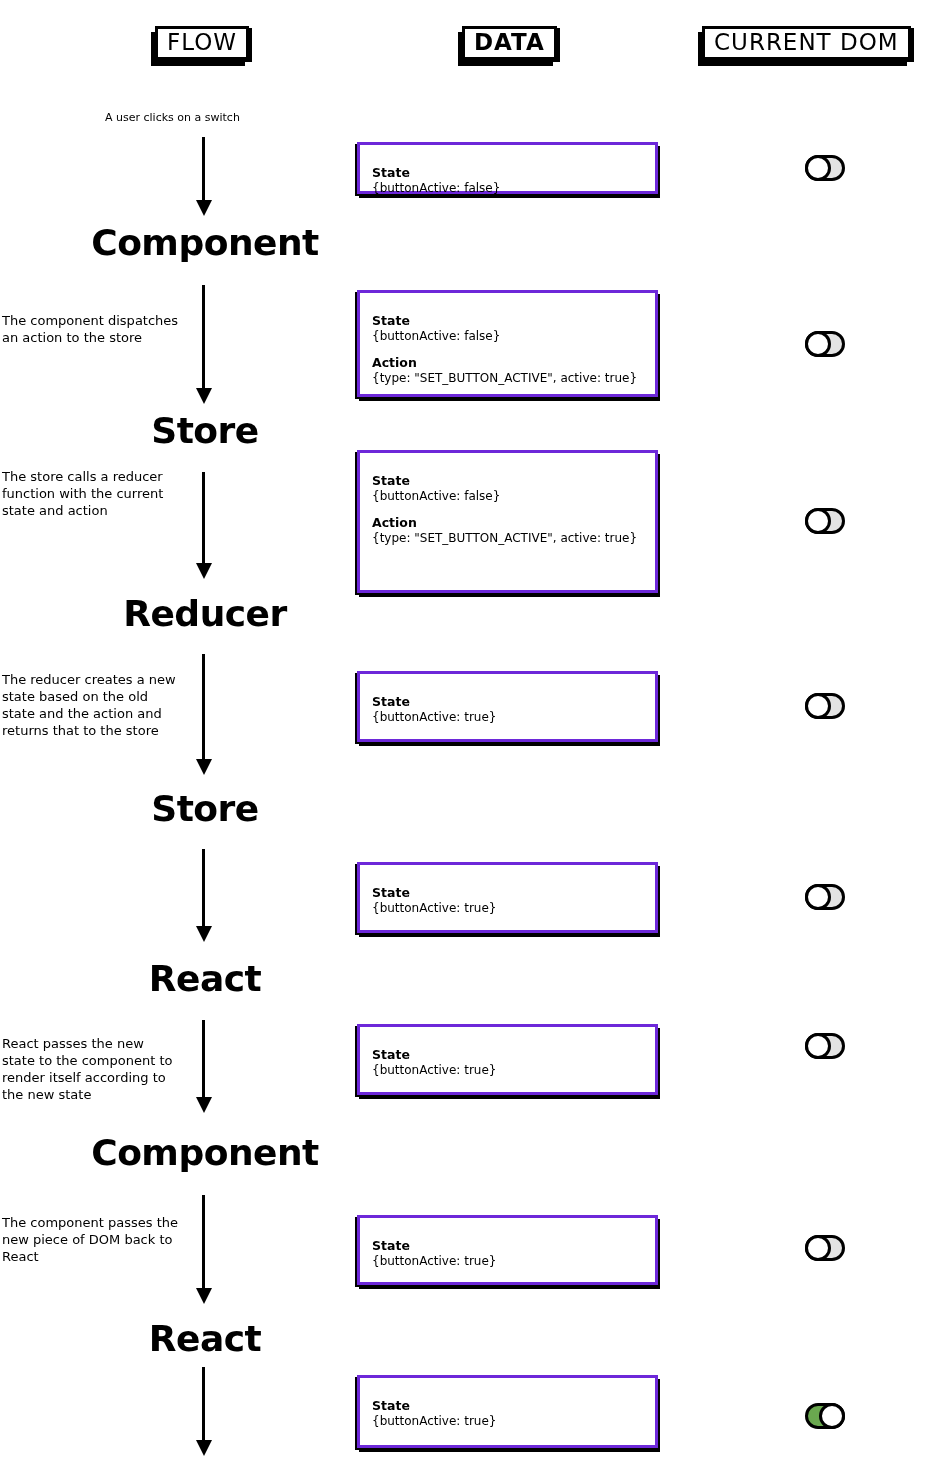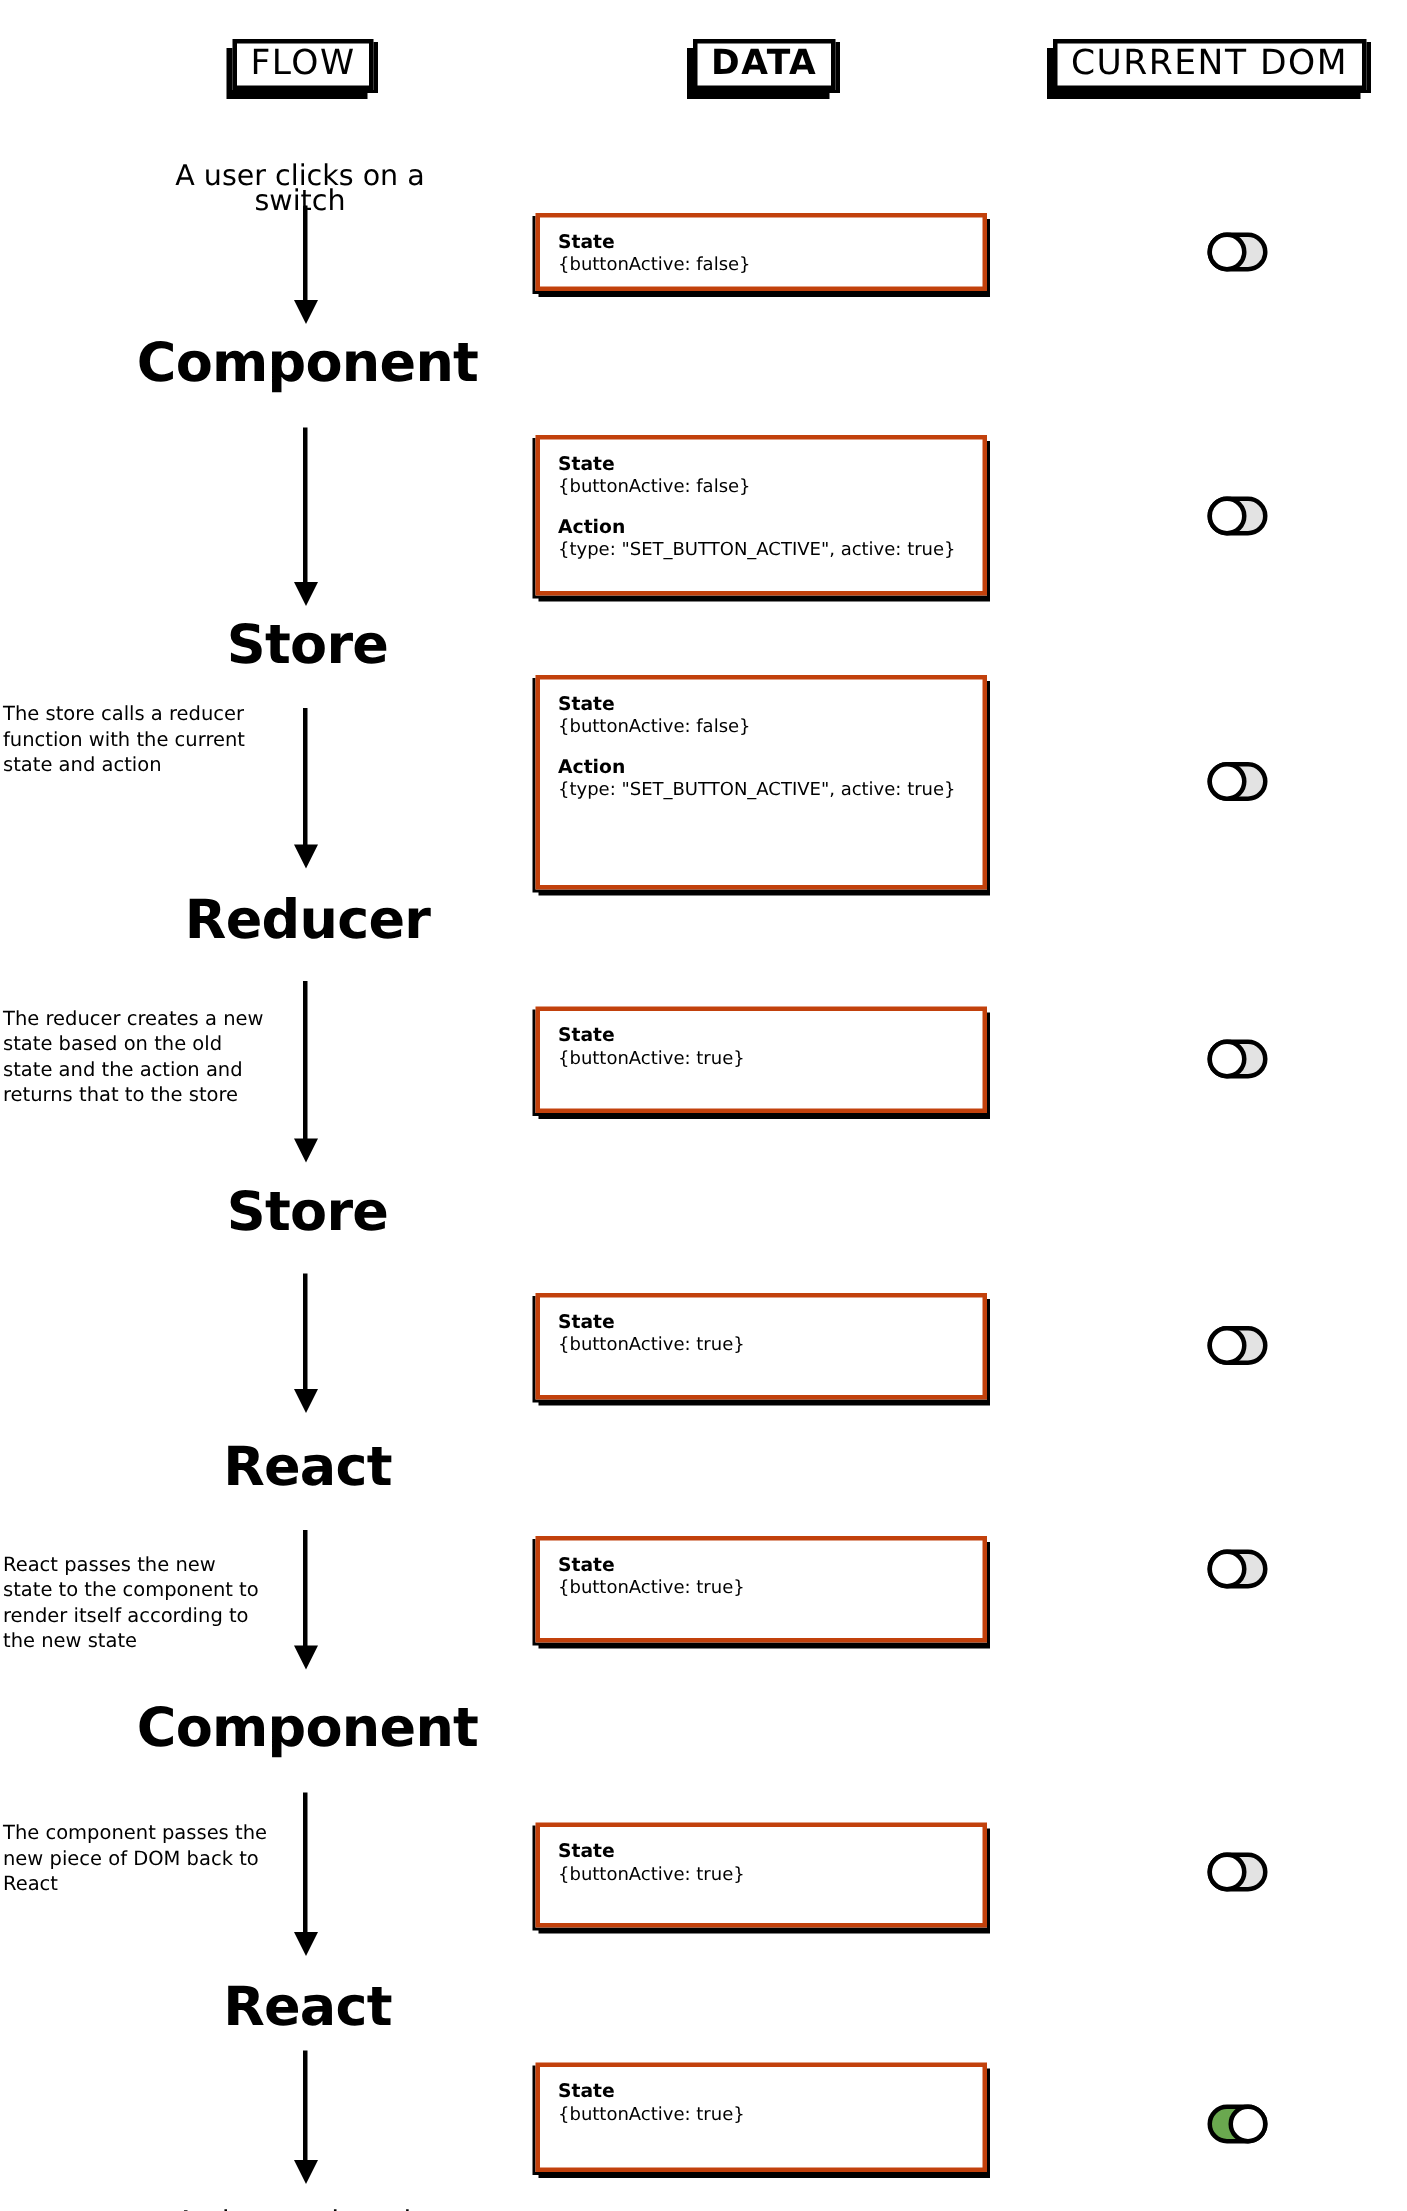--- a/index.html
+++ b/index.html
@@ -17,42 +17,42 @@
   #hdr-data{left:462px;font-weight:bold;}
   #hdr-dom{left:702px;}
   
   .flow-heading{
     position:absolute;left:30px;width:350px;text-align:center;
     font-size:36px;font-weight:bold;letter-spacing:-0.5px;line-height:1.15;
   }
   #h1{top:200px;} #h2{top:388px;} #h3{top:571px;} #h4{top:766px;}
   #h5{top:936px;} #h6{top:1110px;} #h7{top:1296px;}
   
-  .caption{position:absolute;font-size:19px;text-align:center;line-height:17px;}
+  .caption{position:absolute;font-size:11px;line-height:17px;}
   #caption-start{top:87px;left:105px;width:190px;}
   #caption-end{top:1451px;left:105px;width:200px;}
   
   .note{position:absolute;left:2px;width:178px;font-size:13px;line-height:17px;}
   #n1{top:290px;} #n2{top:446px;} #n3{top:649px;}
   #n4{top:862px;} #n5{top:1013px;} #n6{top:1192px;}
   
   .arrow{position:absolute;left:202px;width:3px;background:#000;}
   .arrow::after{
     content:"";position:absolute;left:50%;transform:translateX(-50%);bottom:-15px;
     width:0;height:0;border-left:8px solid transparent;border-right:8px solid transparent;
     border-top:16px solid #000;
   }
   #a1{top:115px;height:64px;} #a2{top:263px;height:104px;} #a3{top:450px;height:92px;}
   #a4{top:632px;height:106px;} #a5{top:827px;height:78px;} #a6{top:998px;height:78px;}
   #a7{top:1173px;height:94px;} #a8{top:1345px;height:74px;}
   
   .dbox{
     position:absolute;left:357px;width:301px;box-sizing:border-box;background:#fff;
-    border:3px solid #c2410c;box-shadow:2px 4px 0 #000,-2px 2px 0 #000;
-    padding:8px 12px;font-size:12px;line-height:15px;
+    border:3px solid #6d28d9;box-shadow:2px 4px 0 #000,-2px 2px 0 #000;
+    padding:20px 12px;font-size:12px;line-height:15px;
   }
   .dbox .entry{margin-bottom:11px;white-space:nowrap;}
   .dbox .entry:last-child{margin-bottom:0;}
   .dbox .lbl{display:block;font-weight:bold;font-size:12.5px;margin-bottom:1px;}
   #b1{top:120px;height:52px;} #b2{top:268px;height:107px;} #b3{top:428px;height:143px;}
   #b4{top:649px;height:71px;} #b5{top:840px;height:71px;} #b6{top:1002px;height:71px;}
   #b7{top:1193px;height:70px;} #b8{top:1353px;height:73px;}
   
   .toggle{
     position:absolute;left:805px;width:40px;height:26px;box-sizing:border-box;
@@ -73,20 +73,21 @@
 
   <div class="hdr" id="hdr-flow">FLOW</div>
   <div class="hdr" id="hdr-data">DATA</div>
   <div class="hdr" id="hdr-dom">CURRENT DOM</div>
 
   <div class="caption" id="caption-start">A user clicks on a switch</div>
 
   <div class="arrow" id="a1"></div>
   <div class="flow-heading" id="h1">Component</div>
 
+  <div class="note" id="n1">The component dispatches an action to the store</div>
   <div class="arrow" id="a2"></div>
   <div class="flow-heading" id="h2">Store</div>
 
   <div class="note" id="n2">The store calls a reducer function with the current state and action</div>
   <div class="arrow" id="a3"></div>
   <div class="flow-heading" id="h3">Reducer</div>
 
   <div class="note" id="n3">The reducer creates a new state based on the old state and the action and returns that to the store</div>
   <div class="arrow" id="a4"></div>
   <div class="flow-heading" id="h4">Store</div>

